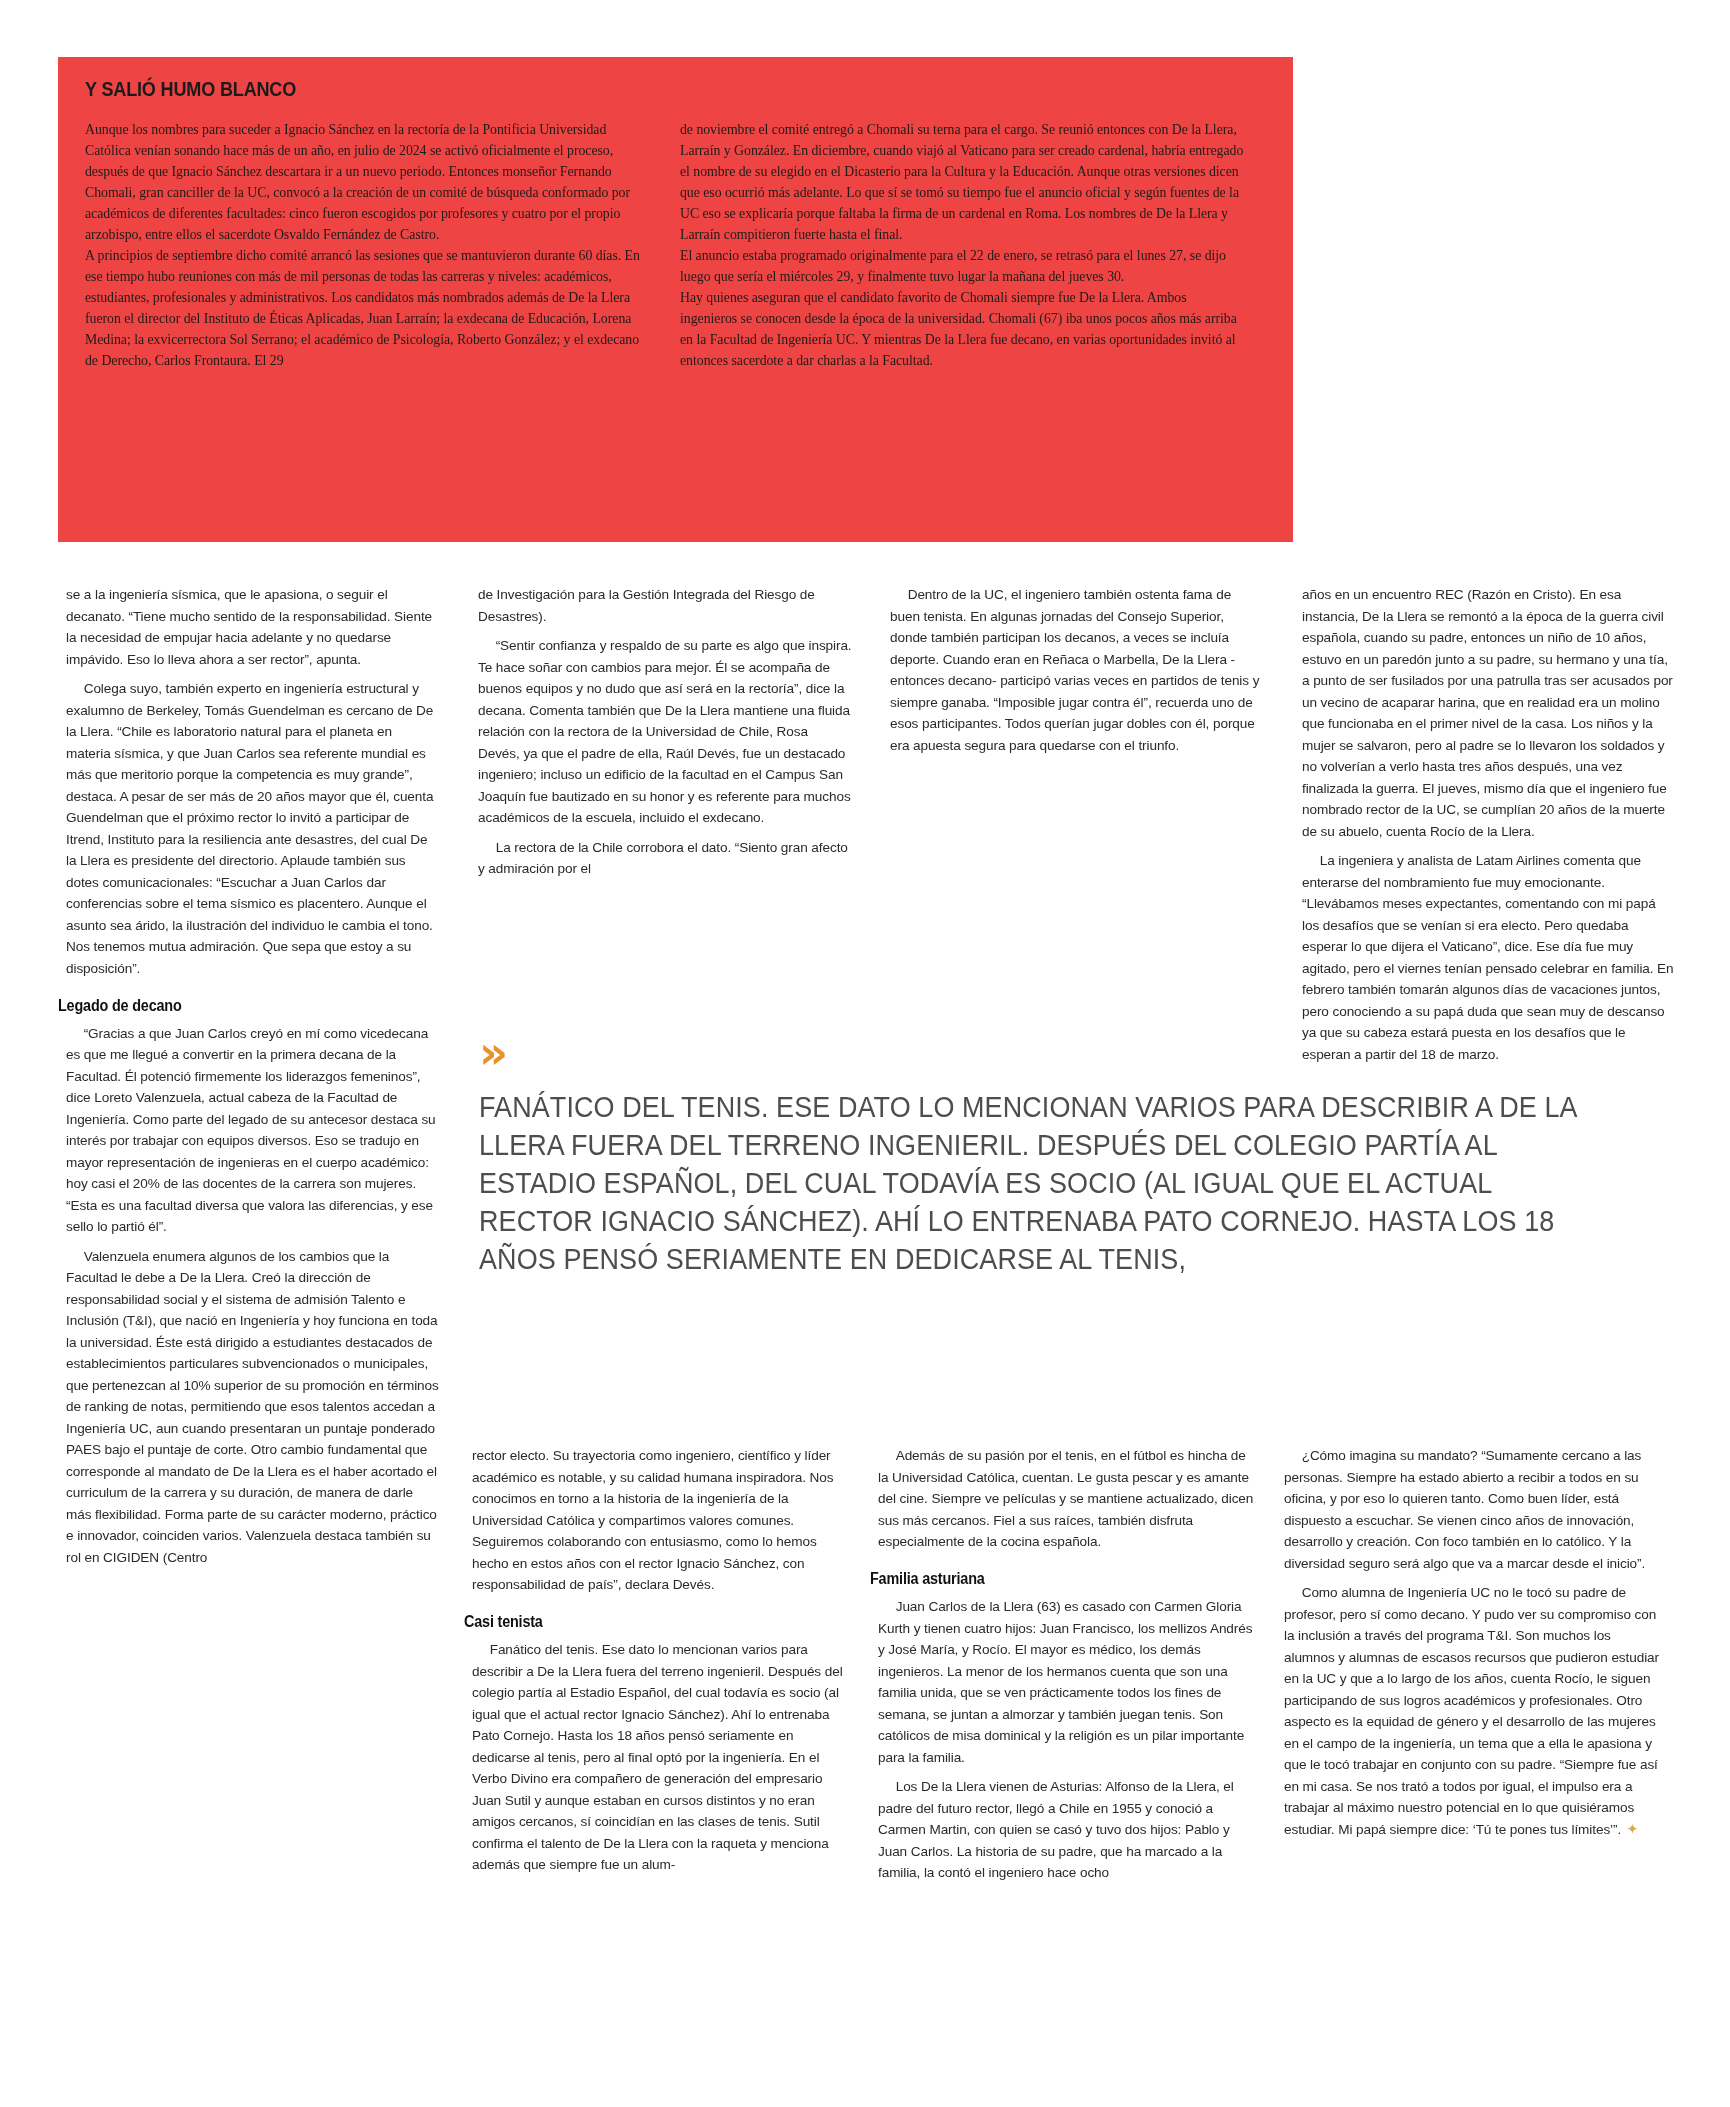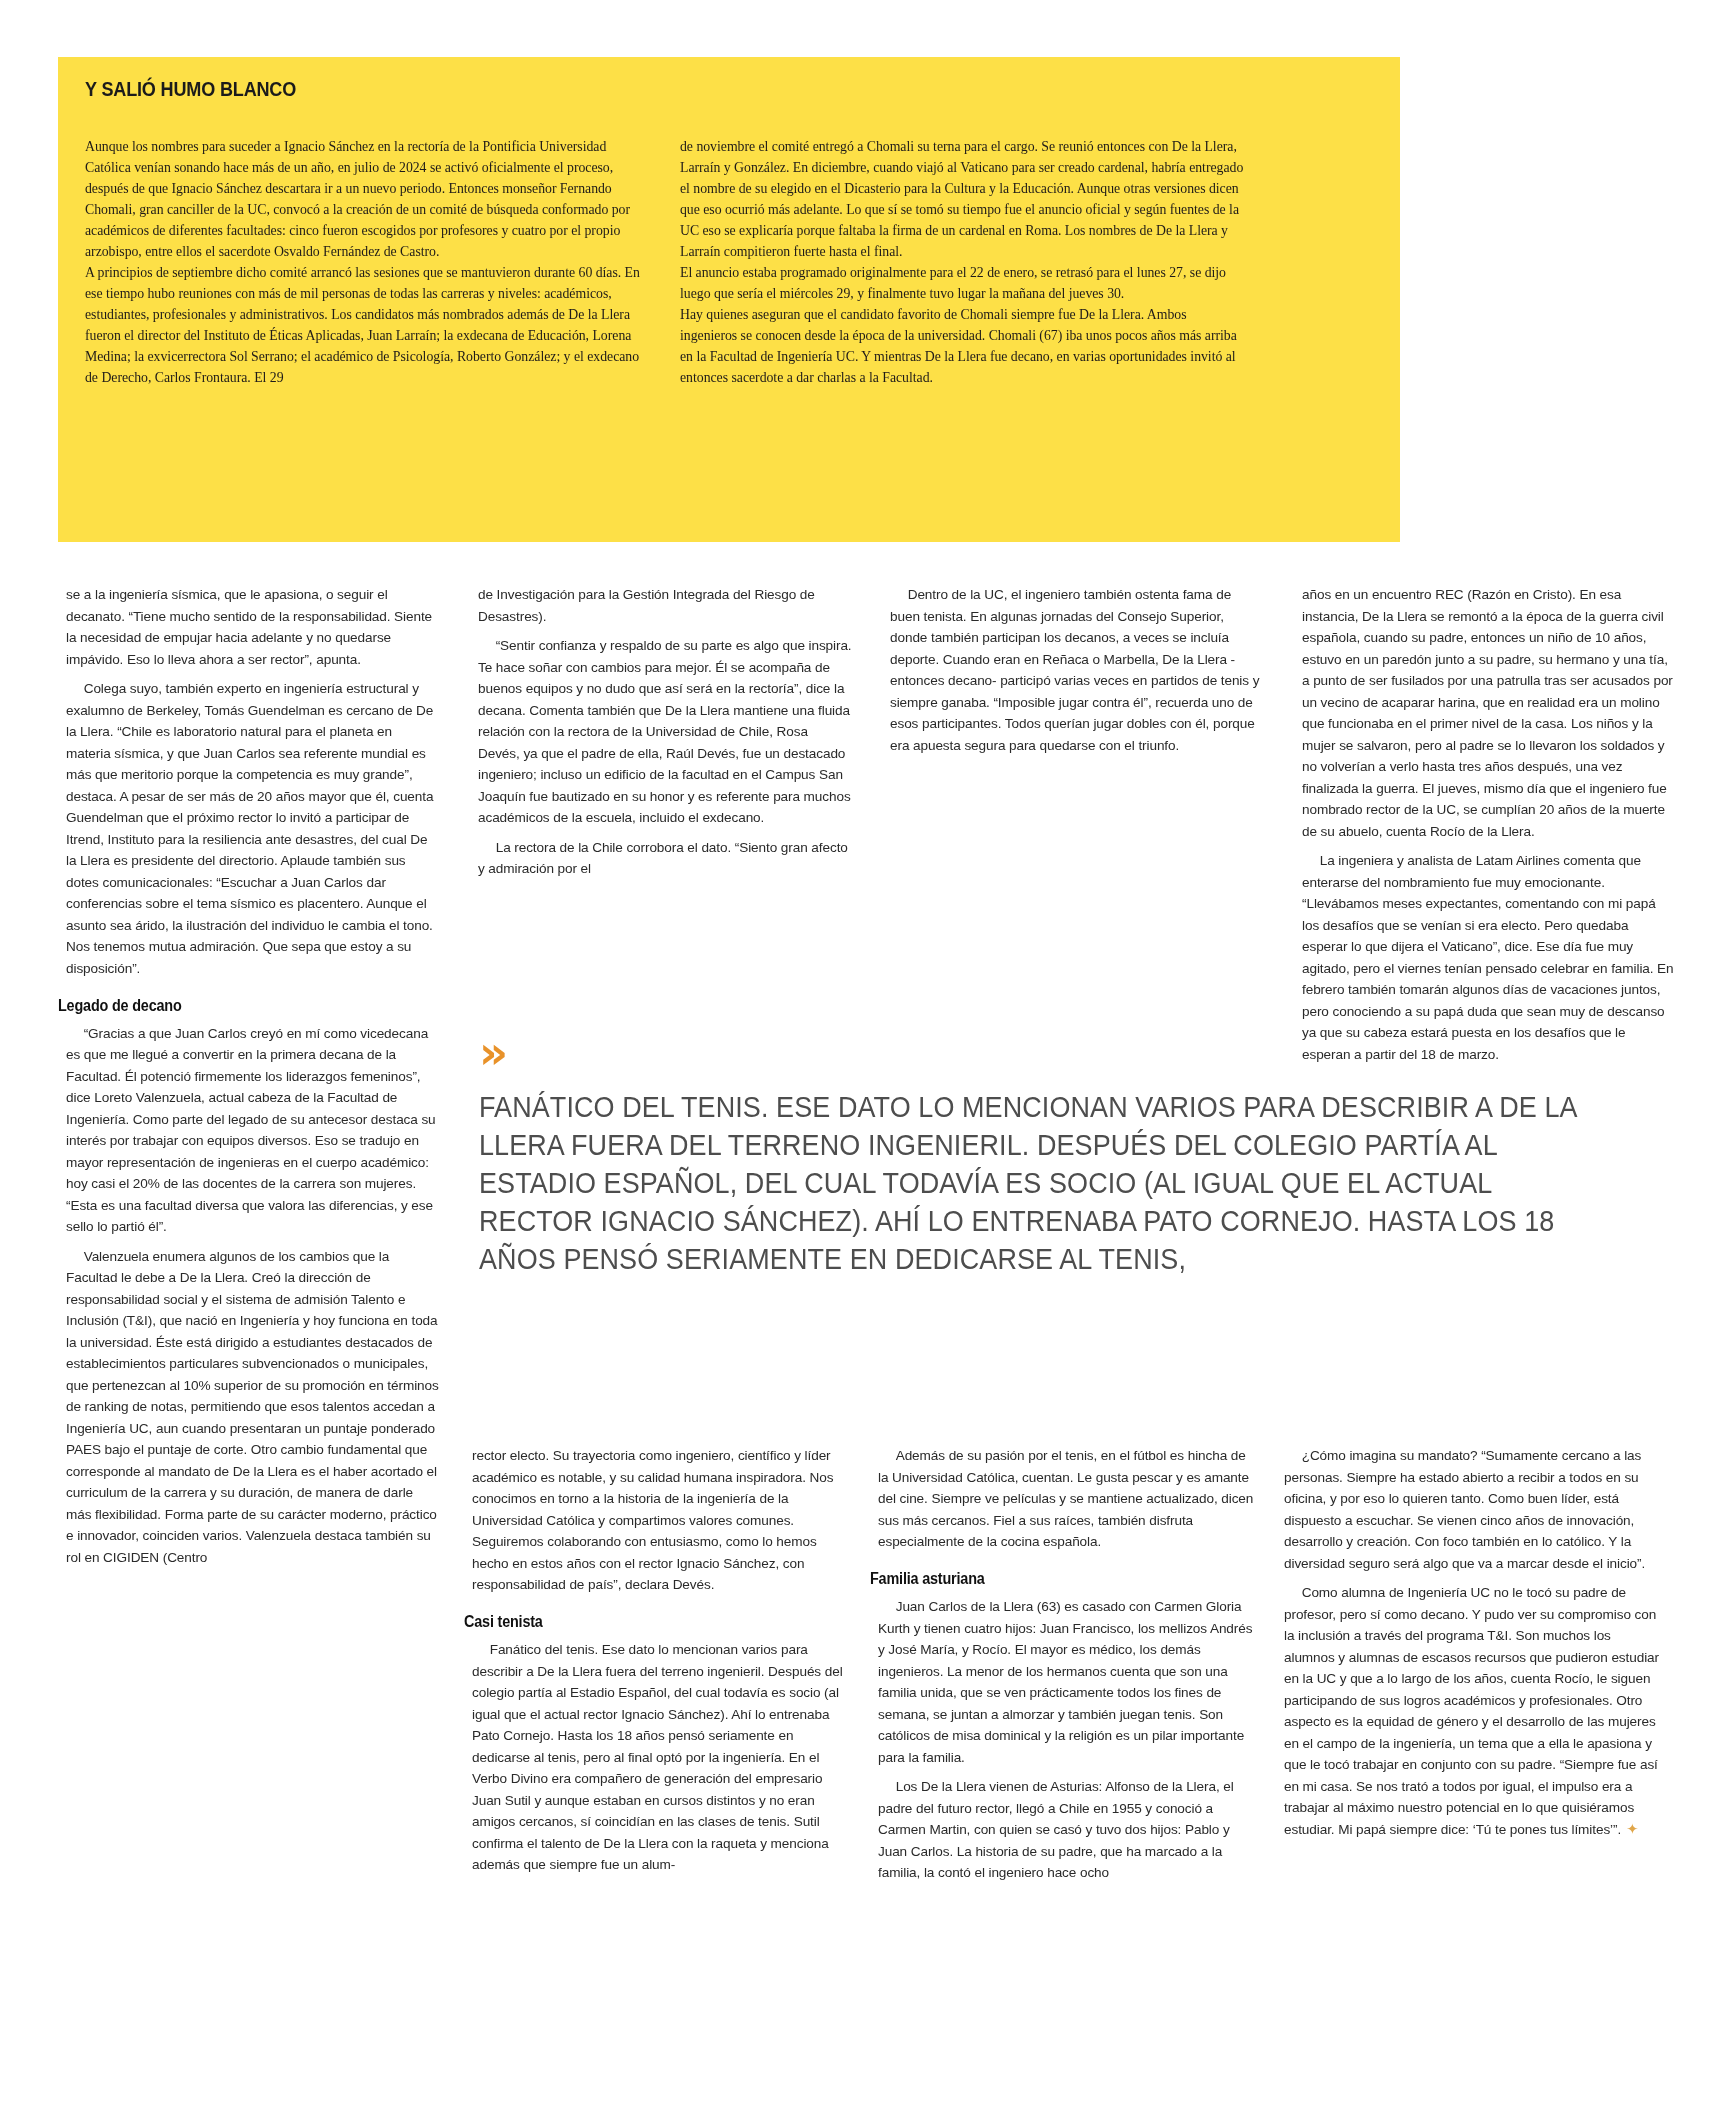--- a/index.html
+++ b/index.html
@@ -9,22 +9,22 @@
     font-family:"Liberation Sans", sans-serif;
     color:#1a1a1a;
     position:relative;
     overflow:hidden;
   }
 
   
   .highlight-box{
     position:absolute;
     left:58px; top:57px;
-    width:1342px; height:485px;
-    background:#fde047;
+    width:1235px; height:485px;
+    background:#ef4444;
     box-sizing:border-box;
     padding:20px 27px 10.4px 27px;
   }
   .box-title{
     font-family:"Liberation Sans", sans-serif;
     font-weight:bold;
     font-size:21px;
     letter-spacing:-0.2px;
     color:#1b1b1b;
     margin:0 0 17.7px 0;
@@ -35,21 +35,20 @@
     display:flex;
     gap:28px;
   }
   .box-col{
     width:567px;
     font-family:"Liberation Serif", serif;
     font-size:13.8px;
     line-height:21px;
     color:#1f1b18;
     letter-spacing:-0.03px;
-    margin-top:17px;
   }
   .box-col p{margin:0;}
   .box-col p + p{margin-top:0px;}
 
   
   .body-area{
     position:absolute;
     left:58px; top:576px;
     width:1626px;
   }

